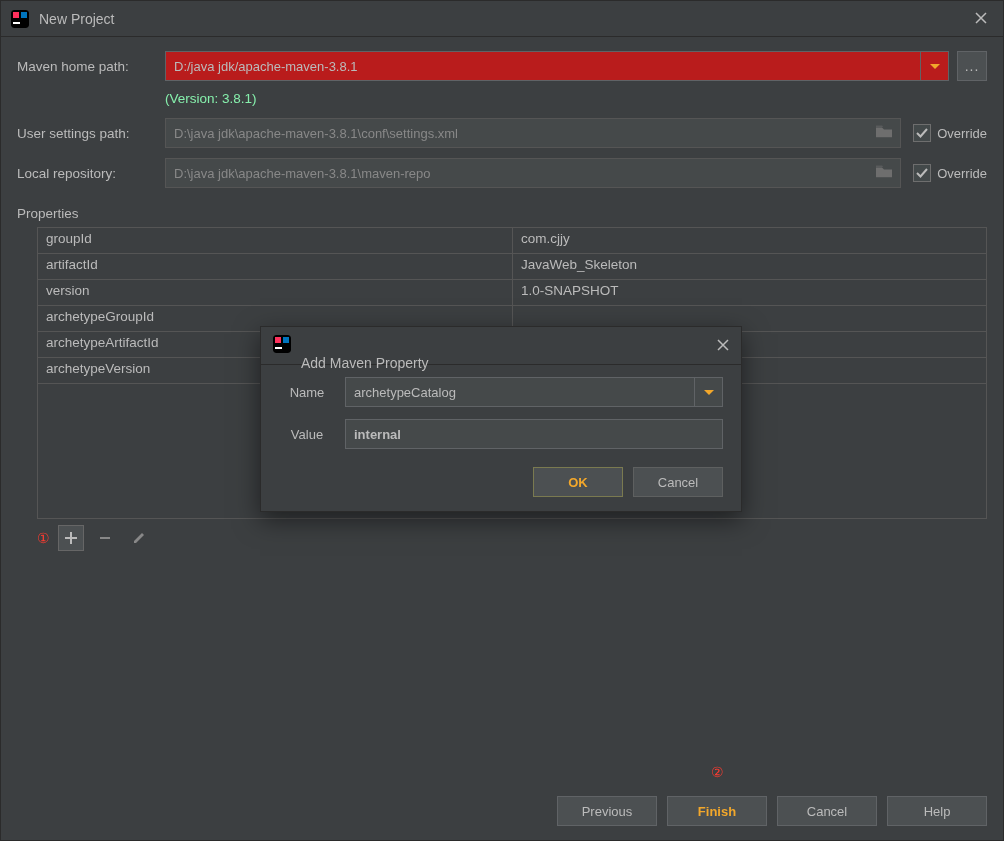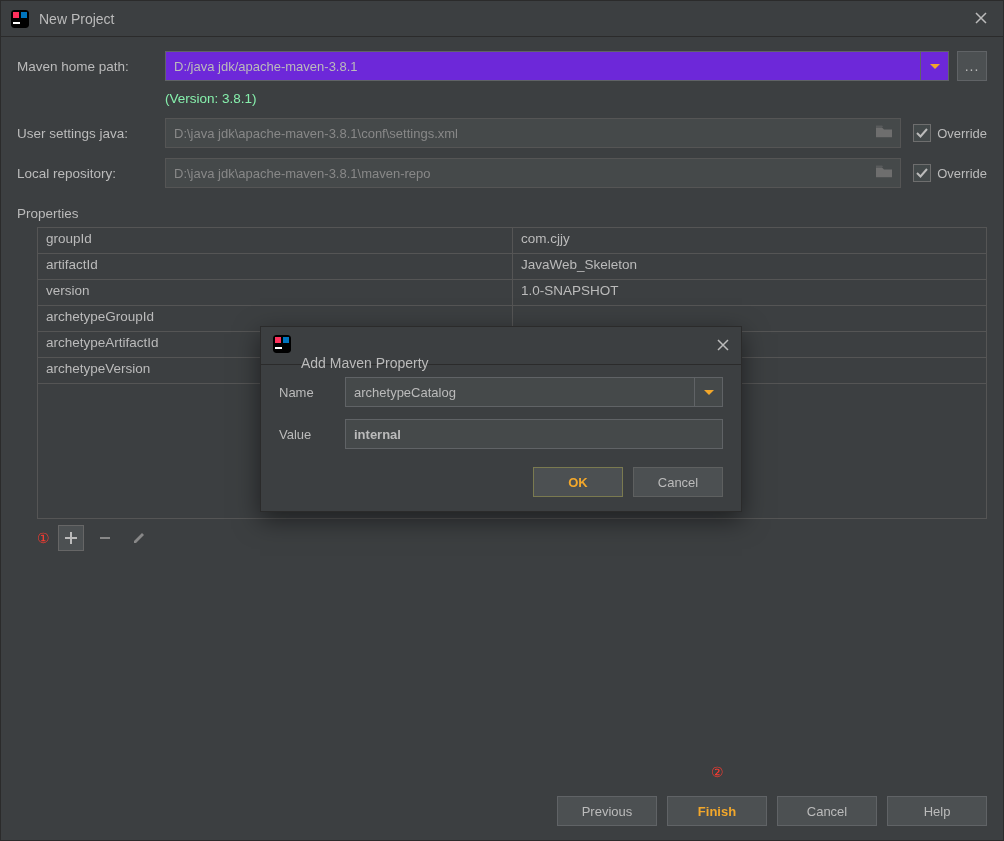--- a/index.html
+++ b/index.html
@@ -48,21 +48,21 @@
   margin-bottom: 10px;
 }
 .form-row .label {
   width: 148px;
   color: #bbbbbb;
   font-size: 13.5px;
 }
 .combo {
   flex: 1;
   height: 30px;
-  background: #6d28d9;
+  background: #b91c1c;
   border: 1px solid #606366;
   display: flex;
   align-items: center;
   padding: 0 8px;
   color: #bbbbbb;
   position: relative;
 }
 .combo .caret {
   position: absolute;
   right: 0; top: 0; bottom: 0;
@@ -211,21 +211,21 @@
   padding: 0 12px;
   border-bottom: 1px solid #2b2b2b;
 }
 .dialog .d-title { color: #bbbbbb; font-size: 14px; margin-left: 10px; flex: 1; margin-top: 34px; }
 .dialog .d-close { color: #bbbbbb; font-size: 16px; cursor: pointer; }
 .dialog .d-body {
   flex: 1;
   padding: 12px 18px 0 18px;
 }
 .d-row { display: flex; align-items: center; margin-bottom: 12px; }
-.d-row .d-label { width: 56px; text-align: left; margin-right: 10px; color: #bbbbbb; }
+.d-row .d-label { width: 56px; text-align: center; margin-right: 10px; color: #bbbbbb; }
 .d-combo {
   flex: 1;
   height: 30px;
   background: #45494a;
   border: 1px solid #606366;
   display: flex; align-items: center;
   padding: 0 8px;
   color: #bbbbbb;
   position: relative;
 }
@@ -296,21 +296,21 @@
           </span>
       </div>
       <div class="browse-btn">
           <span>...</span>
         </div>
     </div>
 
     <div class="version-text">(Version: 3.8.1)</div>
 
     <div class="form-row">
-      <div class="label">User settings java:</div>
+      <div class="label">User settings path:</div>
       <div class="text-input">
         <span>D:\java jdk\apache-maven-3.8.1\conf\settings.xml</span>
         <span class="folder-icon">
           <svg width="16" height="12" viewBox="0 0 16 12">
               <path d="M0 2 L6 2 L8 4 L16 4 L16 12 L0 12 Z M0 0 L6 0 L7 1 L0 1 Z" fill="#6e6e6e"></path>
             </svg>
         </span>
       </div>
       <div class="checkbox-wrap">
         <div class="checkbox">

